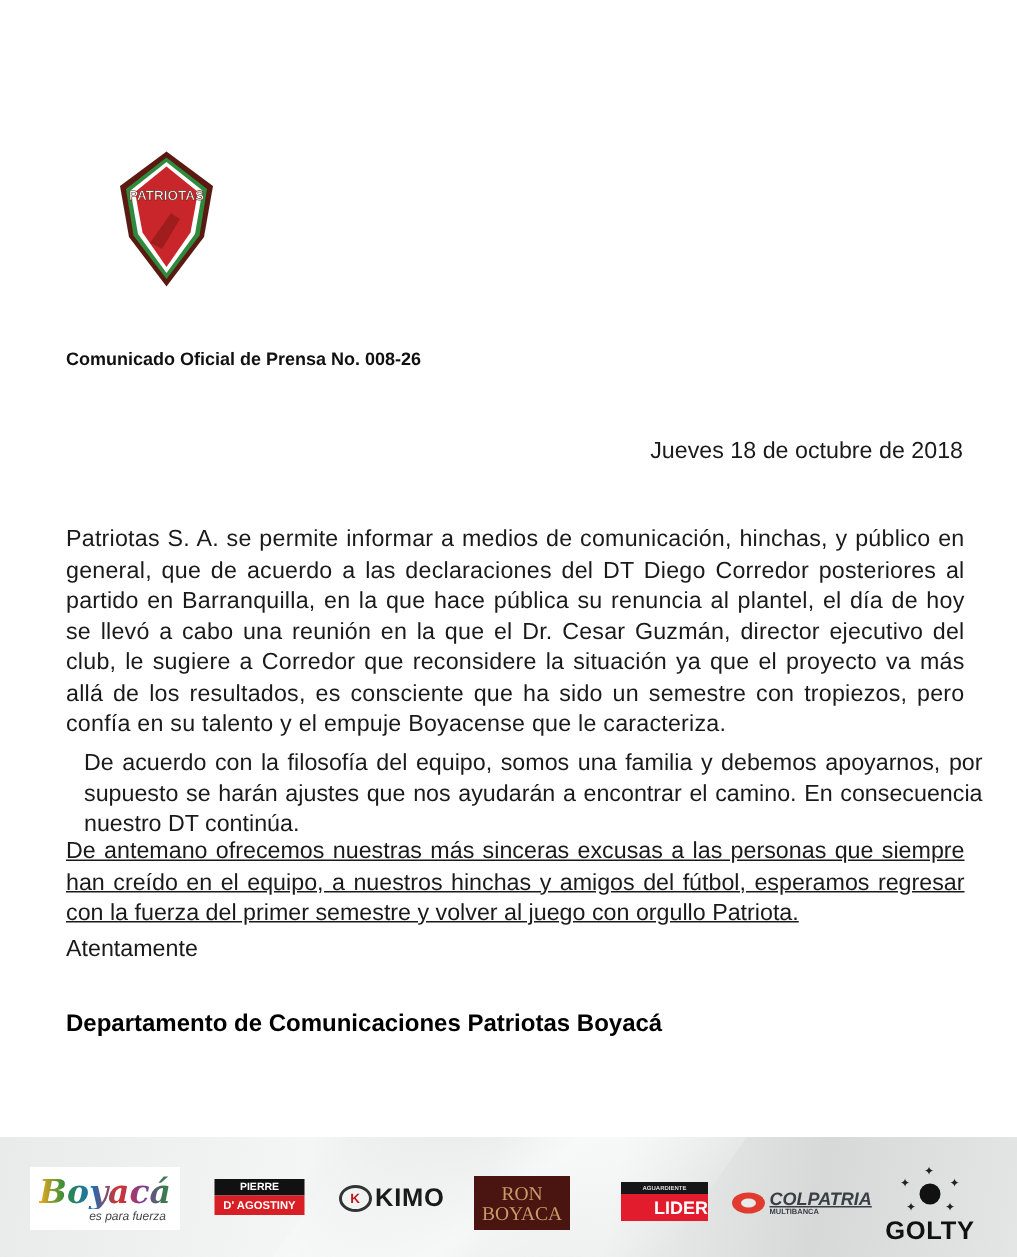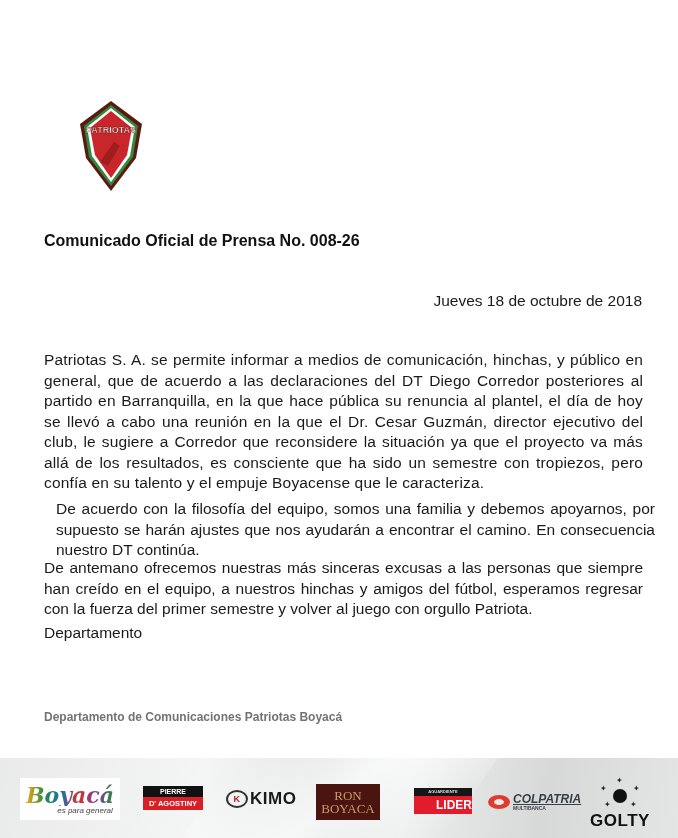--- a/index.html
+++ b/index.html
@@ -1,31 +1,31 @@
 <!DOCTYPE html>
 <html><head>
   <meta charset="utf-8">
   <style>
     html, body { margin: 0; padding: 0; }
     body {
       width: 678px; height: 838px; overflow: hidden; background: #ffffff;
       font-family: "Liberation Sans", sans-serif; color: #1a1a1a; position: relative;
     }
     .logo { position: absolute; left: 78px; top: 100px; width: 66px; height: 92px; }
-    .title { position: absolute; left: 44px; top: 232px; font-size: 16px; font-weight: bold; color: #111; text-align: center; }
+    .title { position: absolute; left: 44px; top: 232px; font-size: 12px; font-weight: bold; color: #111; text-align: center; }
     .date { position: absolute; right: 36px; top: 292px; font-size: 15.5px; color: #1a1a1a; text-align: center; }
     .para {
       position: absolute; left: 44px; width: 599px; font-size: 15.5px; line-height: 20.5px;
       text-align: justify; margin: 0;
     }
     .p1 { top: 350px; letter-spacing: 0.15px; }
     .p2 { top: 499px; margin-left: 12px; }
-    .p3 { top: 558px; }
+    .p3 { top: 558px; text-decoration: underline; }
     .closing { position: absolute; left: 44px; top: 624px; font-size: 15.5px; }
-    .signature { position: absolute; left: 44px; top: 710px; font-size: 12px; font-weight: bold; color: #737373; }
+    .signature { position: absolute; left: 44px; top: 674px; font-size: 16px; font-weight: bold; color: #000000; }
     .sponsors {
       position: absolute; left: 0; top: 758px; width: 678px; height: 80px;
       background: linear-gradient(100deg, #e9ebeb 0%, #f4f5f5 30%, #dfe1e1 48%, #eceeee 60%, #d7d9d9 80%, #e4e6e6 100%);
       overflow: hidden;
     }
     .sponsors::before {
       content: ""; position: absolute; left: 210px; top: 0; width: 260px; height: 80px;
       background: linear-gradient(120deg, rgba(255,255,255,0.0) 0%, rgba(255,255,255,0.7) 50%, rgba(255,255,255,0) 100%);
       transform: skewX(-35deg);
     }
@@ -77,27 +77,27 @@
   <text x="33" y="33" text-anchor="middle" font-family="Liberation Sans, sans-serif" font-size="9" font-weight="bold" fill="#ffffff" stroke="#5a1a12" stroke-width="0.4">PATRIOTAS</text>
 </svg>
 
 <div class="title">Comunicado Oficial de Prensa No. 008-26</div>
 <div class="date">Jueves 18 de octubre de 2018</div>
 
 <p class="para p1">Patriotas S. A. se permite informar a medios de comunicación, hinchas, y público en general, que de acuerdo a las declaraciones del DT Diego Corredor posteriores al partido en Barranquilla, en la que hace pública su renuncia al plantel, el día de hoy se llevó  a cabo una reunión en la que el Dr. Cesar Guzmán, director ejecutivo del club, le sugiere a Corredor que reconsidere la situación ya que el proyecto va más allá  de los resultados, es consciente que ha sido un semestre con tropiezos, pero confía en su talento y el empuje Boyacense que le caracteriza.</p>
 <p class="para p2">De acuerdo con la filosofía del equipo, somos una familia y debemos apoyarnos, por supuesto se harán ajustes que nos ayudarán a encontrar el camino. En consecuencia nuestro DT continúa.</p>
 <p class="para p3">De antemano ofrecemos nuestras más sinceras excusas a las personas que siempre han creído en el equipo, a nuestros hinchas y amigos del fútbol, esperamos regresar con la fuerza del primer semestre y volver al juego con orgullo Patriota.</p>
 
-<div class="closing">Departamento</div>
+<div class="closing">Atentamente</div>
 <div class="signature">Departamento de Comunicaciones Patriotas Boyacá</div>
 
 <div class="sponsors">
   <div class="sp boyaca">
     <span class="b1">Boyacá</span>
-    <span class="b2">es para general</span>
+    <span class="b2">es para fuerza</span>
   </div>
   <div class="sp pierre">
     <div class="t">PIERRE</div>
     <div class="b">D' AGOSTINY</div>
   </div>
   <div class="sp kimo">
     <span class="k">K</span>
     <span>KIMO</span>
   </div>
   <div class="sp ron">

